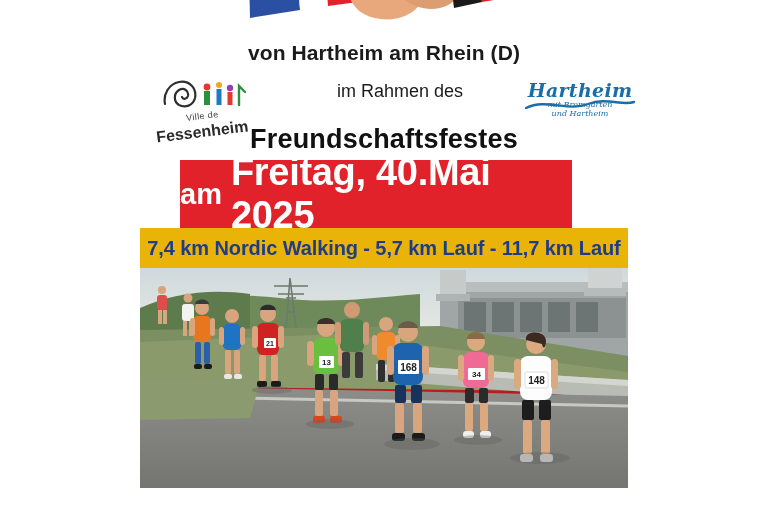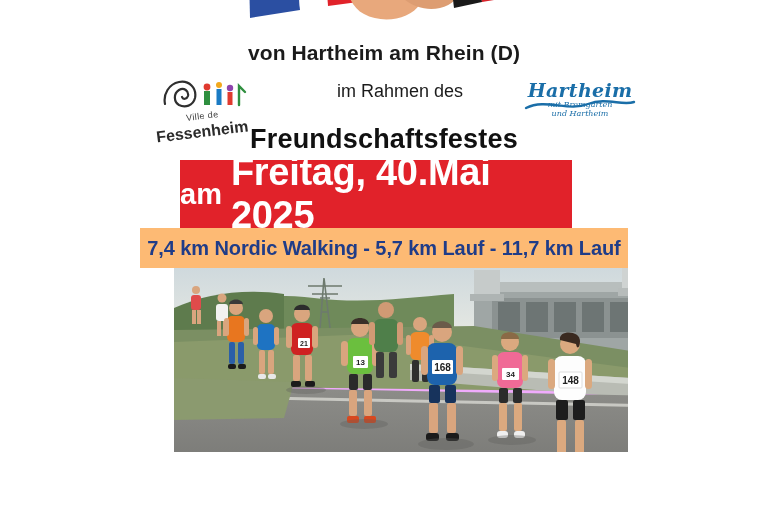--- a/index.html
+++ b/index.html
@@ -167,42 +167,41 @@
     letter-spacing: -0.3px;
   }
 
   
   .dist-bar {
     position: absolute;
     left: 140px;
     top: 228px;
     width: 488px;
     height: 40px;
-    background: #fdba74;
+    background: #eab308;
     display: flex;
     align-items: center;
     justify-content: center;
   }
   .dist-bar .d-text {
     color: #1f3c88;
     font-size: 20px;
     font-weight: bold;
     letter-spacing: -0.1px;
   }
 
   
   .photo {
     position: absolute;
     left: 140px;
     top: 268px;
     width: 488px;
-    height: 184px;
+    height: 220px;
     overflow: hidden;
-    background: #f0abfc;
-    margin-left: 34px;
+    background: #b91c1c;
   }
   .photo svg { display: block; }
 
   .side-white-l {
     position: absolute;
     left: 0;
     top: 160px;
     width: 140px;
     height: 352px;
     background: #ffffff;

